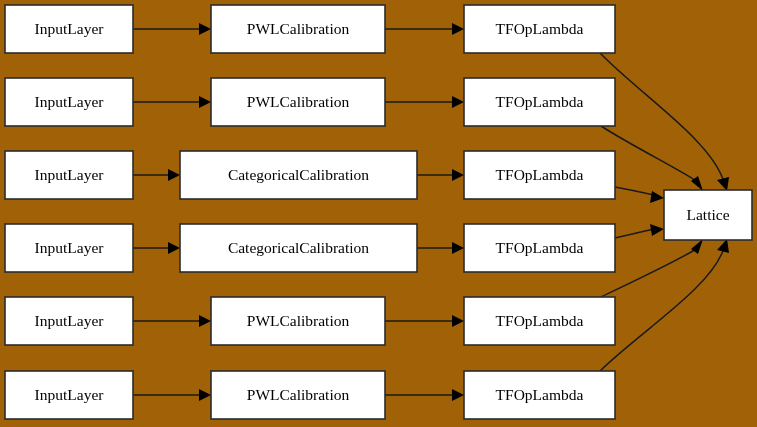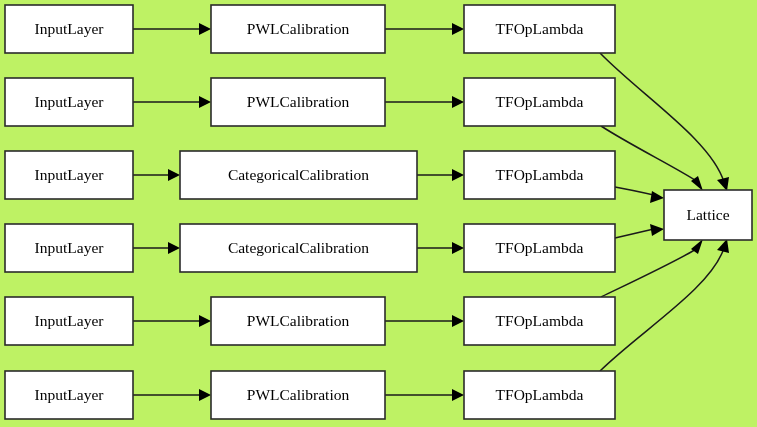--- a/index.html
+++ b/index.html
@@ -4,21 +4,21 @@
 <style>
   html, body {
     margin: 0;
     padding: 0;
     background: #ffffff;
   }
   #diagram-root {
     position: relative;
     width: 757px;
     height: 427px;
-    background: #bef264;
+    background: #a16207;
     overflow: hidden;
     font-family: "Liberation Serif", "DejaVu Serif", serif;
   }
   svg.graph-canvas {
     display: block;
     width: 757px;
     height: 427px;
   }
   .node-box {
     fill: #ffffff;

